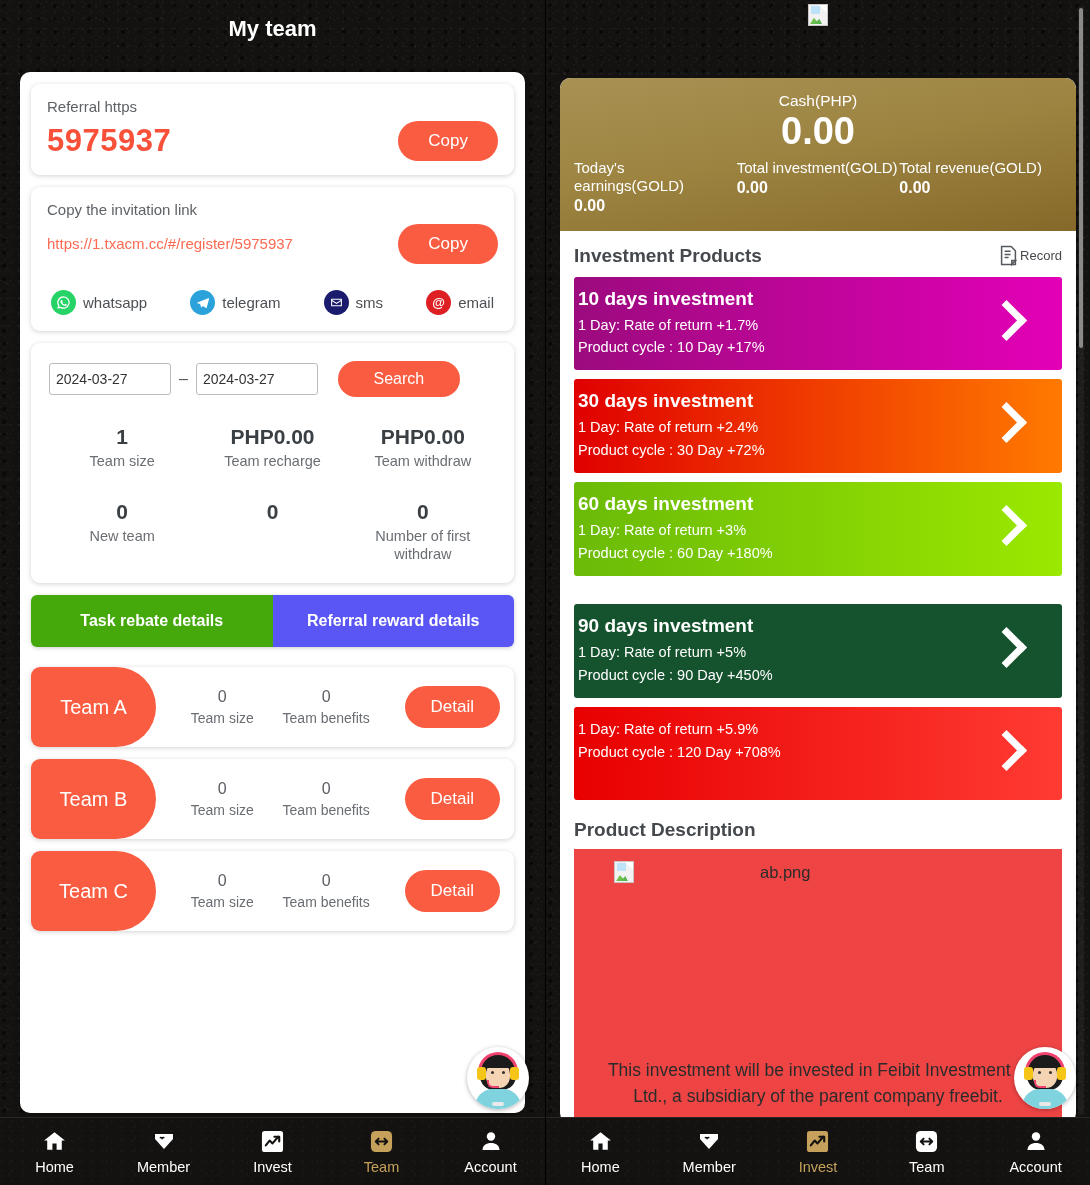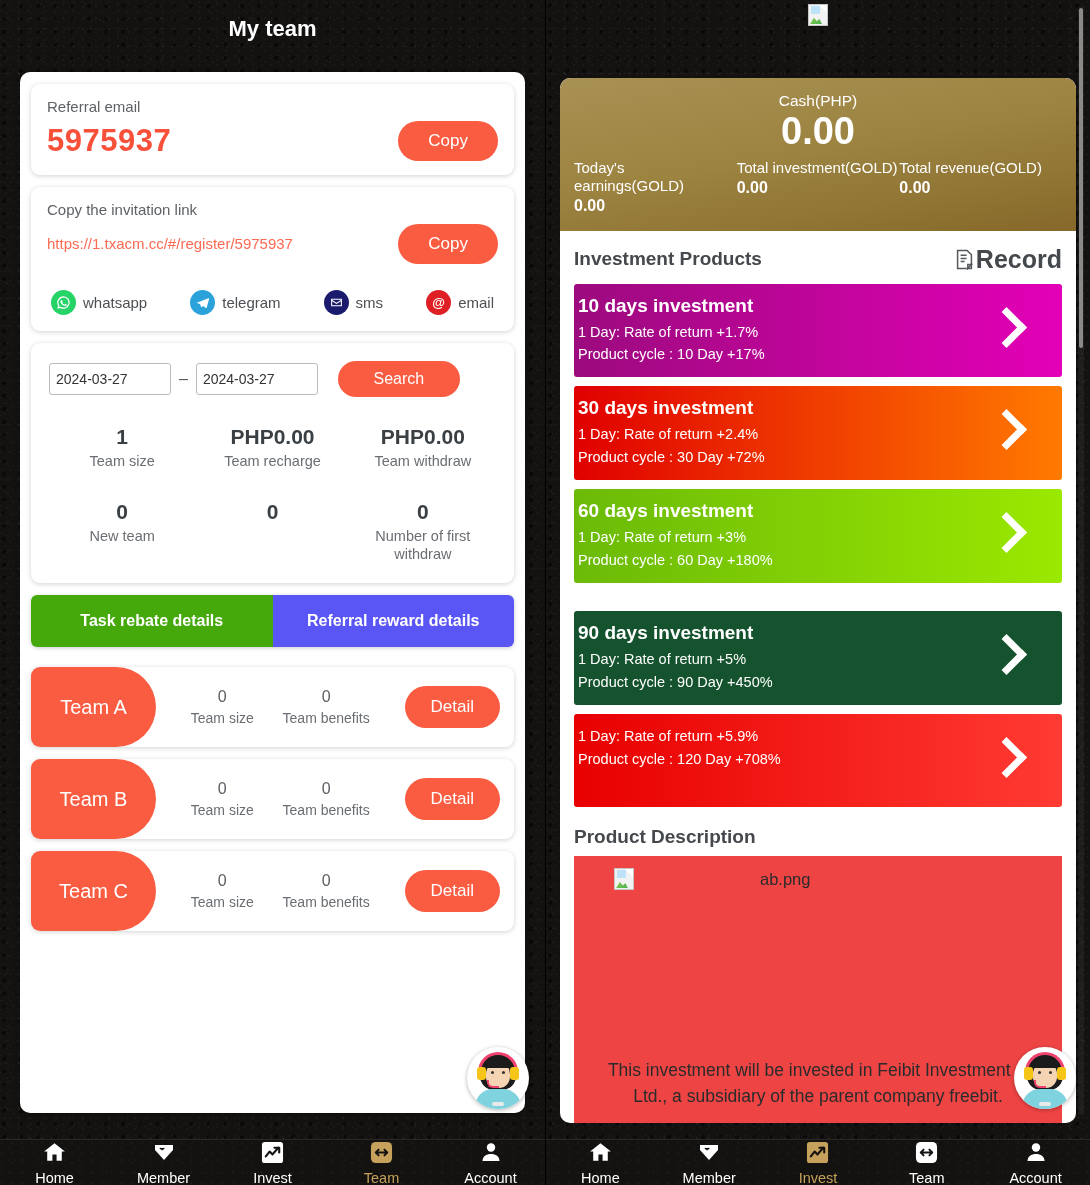--- a/index.html
+++ b/index.html
@@ -189,21 +189,21 @@
   .bal-col { flex: 1; }
   .bal-col-title { font-size: 15px; line-height: 1.2; }
   .bal-col-val { font-size: 16px; font-weight: 700; margin-top: 2px; }
 
   .section-head {
     display: flex; align-items: center; justify-content: space-between;
     padding: 14px 14px 10px;
   }
   .section-title { font-size: 19px; font-weight: 700; color: #45494d; }
   .record-link { display: flex; align-items: center; gap: 3px; cursor: pointer; }
-  .record-text { font-size: 25px; font-weight: 700; color: #45494d; }
+  .record-text { font-size: 13px; font-weight: 400; color: #45494d; }
   .doc-icon { width: 17px; height: 21px; position: relative; }
   .doc-icon svg { display: block; }
 
   .products { padding: 0 14px; }
 
   .prod {
     position: relative; border-radius: 3px; margin-bottom: 9px;
     padding: 11px 4px 12px; color: #fff; cursor: pointer;
     min-height: 93px;
   }
@@ -234,21 +234,21 @@
   .desc-img-row { display: flex; align-items: center; gap: 8px; padding-left: 40px; }
   .desc-img-name { font-size: 16.5px; color: #2b2b2b; margin-left: 118px; }
   .desc-text {
     position: absolute; left: 0; right: 0; bottom: 14px;
     text-align: center; font-size: 17.5px; color: #2b2b2b; line-height: 1.5;
     white-space: nowrap; overflow: hidden;
   }
 
   
   .navbar {
-    position: absolute; left: 0; right: 0; bottom: 0; height: 46px;
+    position: absolute; left: 0; right: 0; bottom: 0; height: 68px;
     display: flex; align-items: center;
     background-color: #141210;
     background-image:
       radial-gradient(circle at 20% 30%, rgba(255,255,255,0.03) 0 1px, transparent 1px),
       radial-gradient(circle at 65% 70%, rgba(255,255,255,0.028) 0 1px, transparent 1px);
     background-size: 10px 10px, 14px 12px;
     border-top: 1px solid #2a2724;
   }
   .nav-item {
     flex: 1; display: flex; flex-direction: column; align-items: center;
@@ -312,21 +312,21 @@
 <div class="stage">
 
   <div class="panel panel-left">
 
     <div class="page-title">My team</div>
 
     <div class="left-scroll">
       <div class="white-shell">
 
         <div class="card">
-          <div class="card-label">Referral email</div>
+          <div class="card-label">Referral https</div>
           <div class="row-between">
             <div class="ref-code">5975937</div>
             <button class="btn-orange">Copy</button>
           </div>
         </div>
 
         <div class="card">
           <div class="card-label">Copy the invitation link</div>
           <div class="row-between">
             <div class="invite-link">https://1.txacm.cc/#/register/5975937</div>

